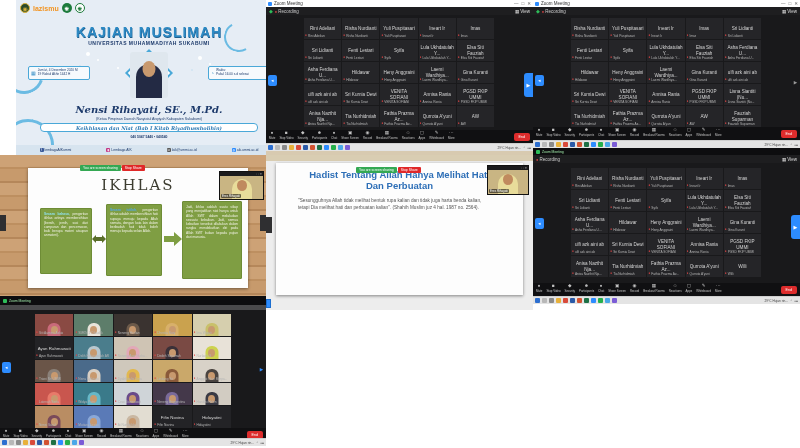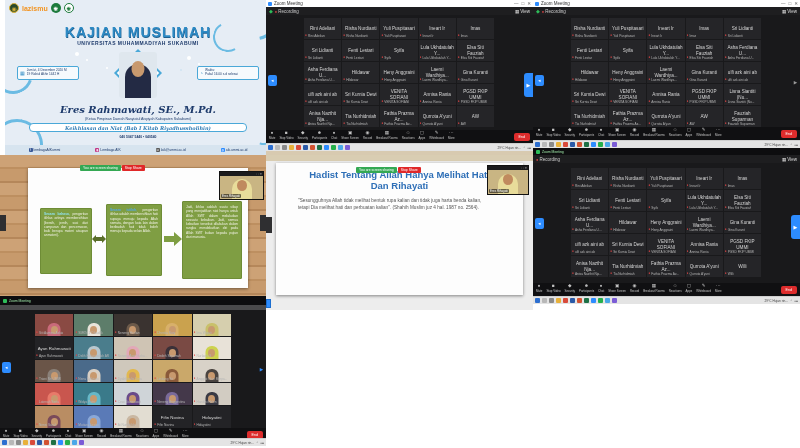--- a/index.html
+++ b/index.html
@@ -104,21 +104,21 @@
 .transl{color:#555;font-size:4.7px;line-height:1.55;padding:5px 40px 0 22px}
 .bluecorner{position:absolute;left:0;bottom:2px;width:5px;height:9px;background:#2d8cff;border:1px solid #1b6ed0}
 
 #whitefill{background:#fff}
 </style>
 </head>
 <body>
 
 <div id="canvas">
 
-  <section id="poster" class="panel" style="left:5px;top:0;width:266px;height:155px">
+  <section id="poster" class="panel" style="left:16px;top:0;width:266px;height:155px">
     <div class="fl a"></div>
     <div class="fl b"></div>
     <div class="fl c"></div>
     <div class="fl d"></div>
     <div class="fl e"></div>
     <div class="snow" style="left:70px;top:52px"></div>
     <div class="snow" style="right:80px;top:56px"></div>
     <div class="logorow">
       <div class="logo ummi">◉</div>
       <div class="lazistext"><span>lazismu</span></div>
@@ -133,21 +133,21 @@
     </div>
     <div class="badgebox" style="right:12px">
       <span class="bic">◔</span>
       <span class="btxt"><span>Waktu:</span><br><span>Pukul 16.00 s.d selesai</span></span>
     </div>
     <div class="photoframe"></div>
     <div class="photo">
       <div class="hj"></div>
         <div class="fc"></div>
     </div>
-    <div class="speaker">Eres Rahmawati, SE., M.Pd.</div>
+    <div class="speaker">Nensi Rihayati, SE., M.Pd.</div>
     <div class="role">(Ketua Pimpinan Daerah Nasyiatul Aisyiyah Kabupaten Sukabumi)</div>
     <div class="topicband">Keikhlasan dan Niat (Bab I Kitab Riyadhussholihin)</div>
     <div class="contact">040 5047 5440 • 040540</div>
     <div class="pfooter">
       <span class="fitem">
         <span class="fic" style="background: rgb(58, 90, 152);">f</span>
         <span>lembagaAIKummi</span>
       </span>
         <span class="fitem">
         <span class="fic" style="background: rgb(193, 53, 132);">◉</span>
@@ -710,20 +710,21 @@
     <div class="bottomstrip" style="height:7px;background:#0d0d0f;display:flex;align-items:center;gap:2px;padding:0 3px;color:#9fe8a8;font-size:3.4px">
       <span style="width:4px;height:4px;background:#2ebd59;border-radius:1px"></span>
       <span>Zoom Meeting</span>
     </div>
   </section>
 
   <section id="shareC" class="panel" style="left:0;top:155px;width:266px;height:155px">
     <div class="edgebar" style="left:0;top:60px"></div>
     <div class="edgebar" style="right:0;top:60px"></div>
     <div class="slide" style="left:28px;top:13px;width:220px;height:120px">
+      <div class="ikhlastitle">IKHLAS</div>
       <div class="gbox" style="left:12px;top:40px;width:52px;height:66px">
         <span class="lead1">Secara bahasa,</span><span> pengertian ikhlas artinya membersihkan (bersih, jernih, suci dari campuran dan pencemaran, baik berupa materi ataupun anmateri).</span>
       </div>
       <svg width="14" height="10" style="position:absolute;left:64px;top:66px">
         <polygon points="0,5 4,1 4,3 10,3 10,1 14,5 10,9 10,7 4,7 4,9" fill="#5a6e2a"></polygon>
       </svg>
       <div class="gbox" style="left:78px;top:36px;width:56px;height:72px">
         <span class="lead2">Secara istilah,</span><span> pengertian ikhlas adalah membersihkan hati supaya menuju kepada Allah semata, dengan kata lain dalam beribadah hati tidak boleh menuju kepada selain Allah.</span>
       </div>
       <svg width="18" height="14" style="position:absolute;left:136px;top:64px">
@@ -751,21 +752,21 @@
       <span>Zoom Meeting</span>
     </div>
     <div class="graybase"></div>
   </section>
 
   <section id="shareD" class="panel" style="left:266px;top:155px;width:267px;height:155px">
     <div class="beigetop"></div>
     <div class="edgebar" style="left:0;top:62px"></div>
     <div class="slide" style="left:10px;top:8px;width:247px;height:132px">
       <div class="hadtitle">
-        <span>Hadist Tentang Allah Hanya Melihat Hati</span><br><span>Dan Rihayati</span>
+        <span>Hadist Tentang Allah Hanya Melihat Hati</span><br><span>Dan Perbuatan</span>
       </div>
       <div class="transl">"Sesungguhnya Allah tidak melihat bentuk rupa kalian dan tidak juga harta benda kalian, tetapi Dia melihat hati dan perbuatan kalian". (Shahih Muslim juz 4 hal. 1987 no. 2564).</div>
     </div>
     <div class="sharebar" style="left:90px;top:12px">
       <span class="sharegreen">You are screen sharing</span>
       <span class="sharered">Stop Share</span>
     </div>
     <div class="webcam" style="right:4px;top:10px;width:42px;height:30px">
       <div class="hj"></div>
         <div class="fc"></div>

